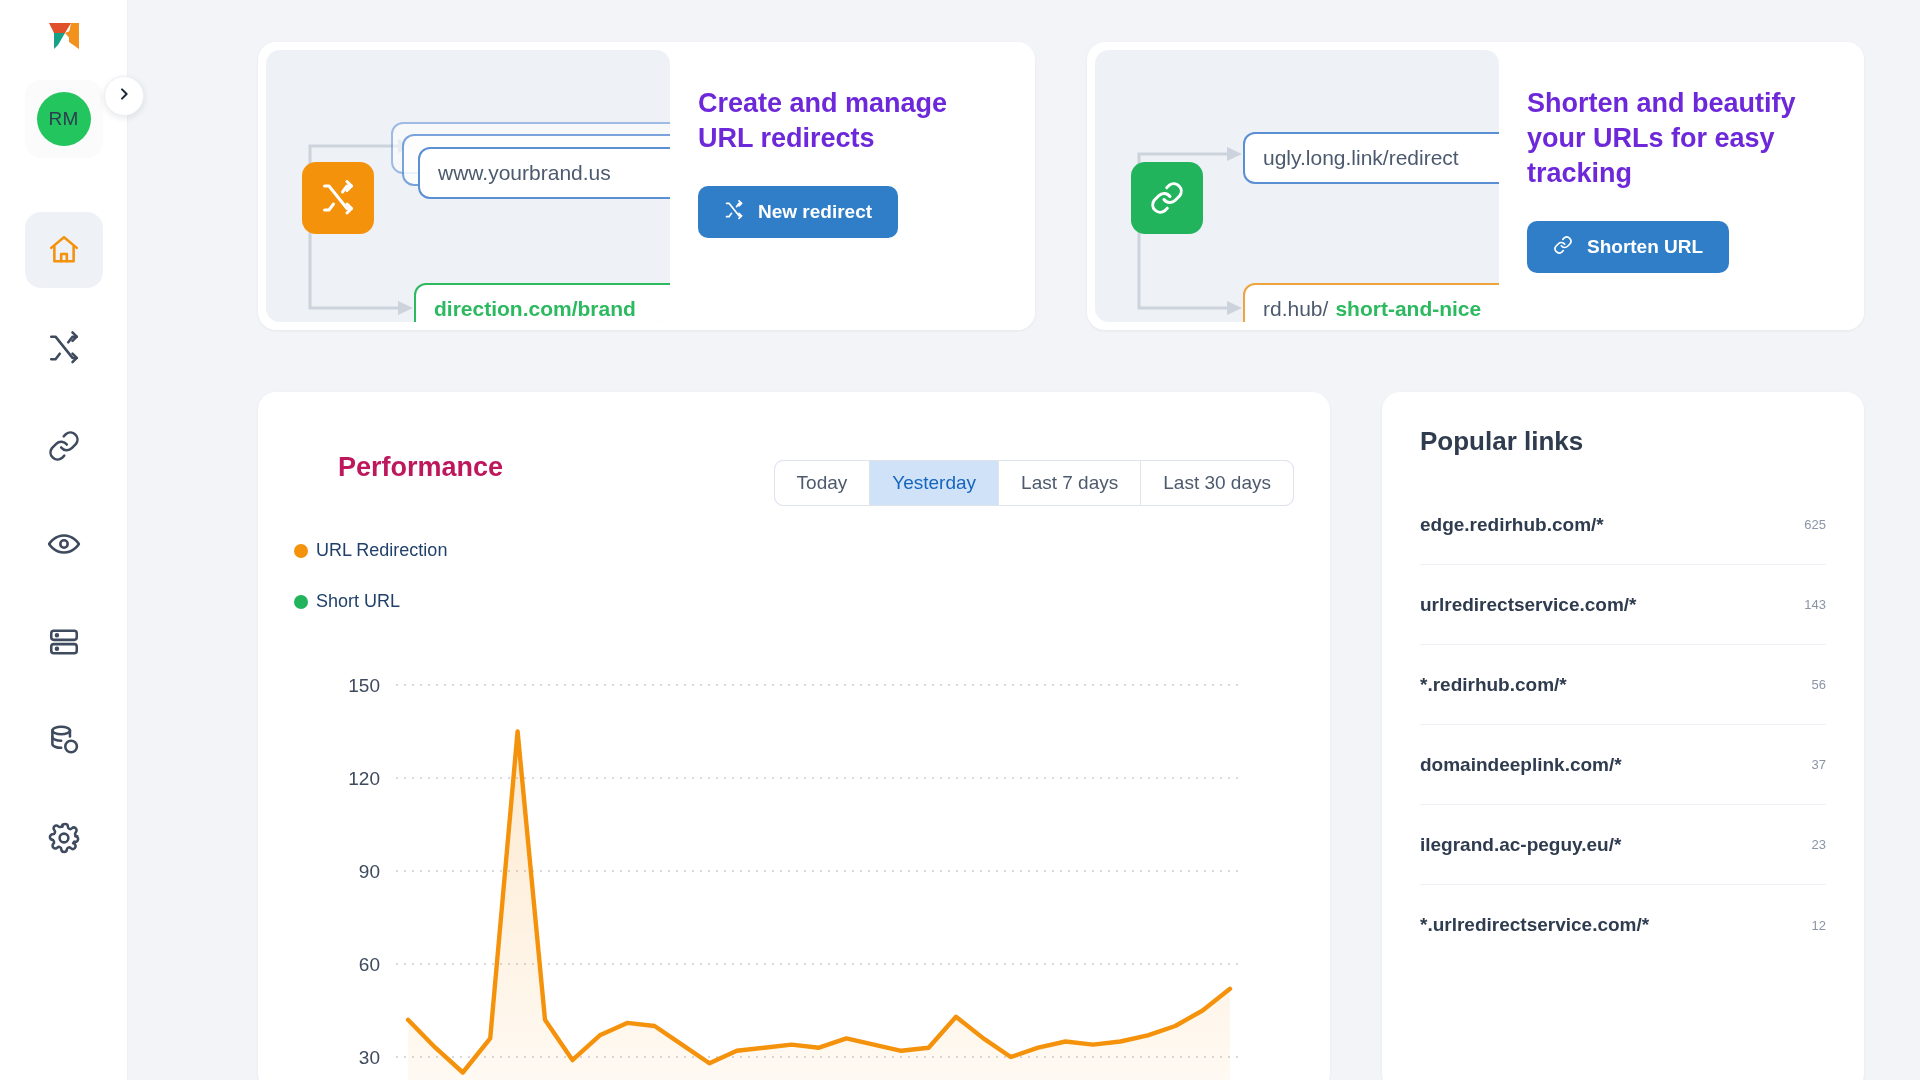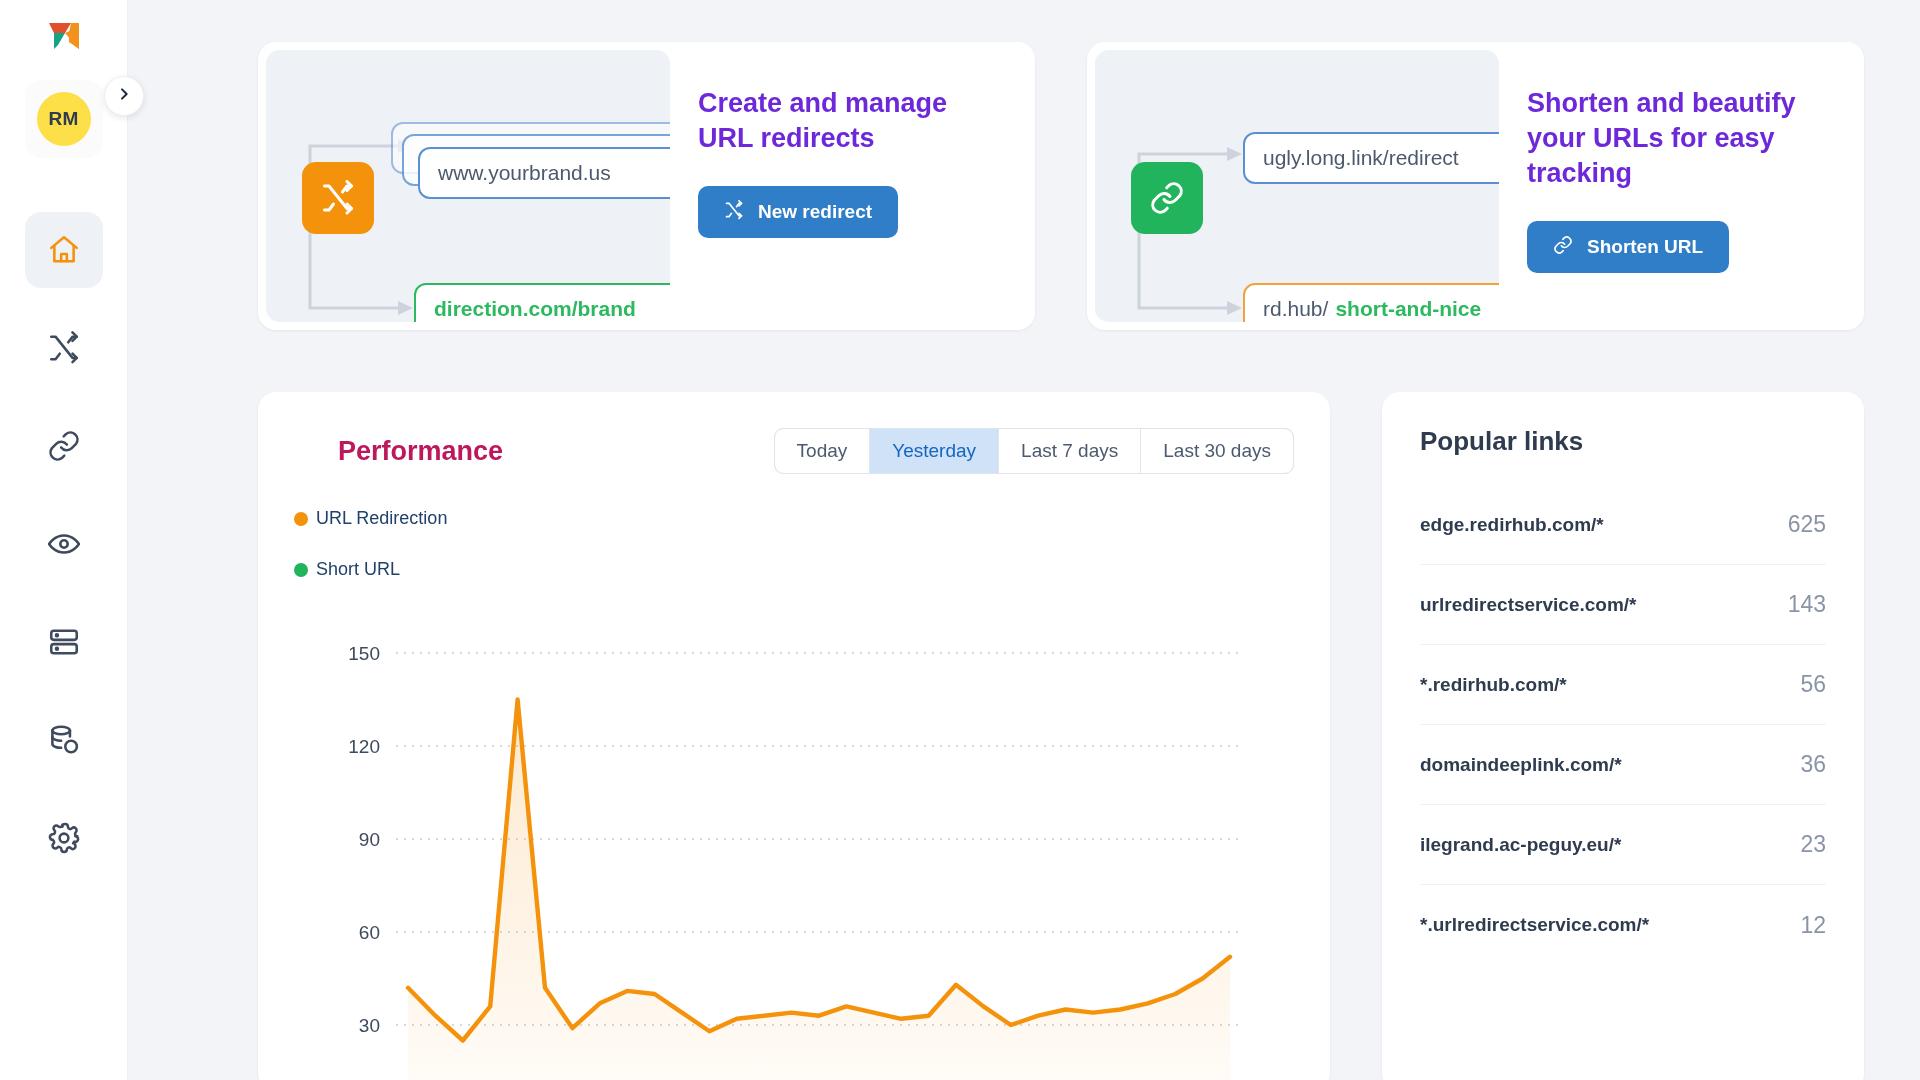--- a/index.html
+++ b/index.html
@@ -32,23 +32,23 @@
   }
   .avatar-wrap {
     margin-top: 6px;
     width: 78px; height: 78px;
     border-radius: 16px;
     background: #fbfbfc;
     display: flex; align-items: center; justify-content: center;
   }
   .avatar {
     width: 54px; height: 54px; border-radius: 50%;
-    background: #fde047;
+    background: #22c55e;
     color: #2f3c4f;
-    font-size: 19px; font-weight: 700;
+    font-size: 19px; font-weight: 400;
     display: flex; align-items: center; justify-content: center;
     letter-spacing: .3px;
   }
   .nav { margin-top: 54px; display: flex; flex-direction: column; align-items: center; gap: 22px; width: 100%; }
   .nav-item {
     width: 78px; height: 76px; border-radius: 16px;
     display: flex; align-items: center; justify-content: center;
     cursor: pointer;
   }
   .nav-item.active { background: #eef1f6; }
@@ -173,20 +173,21 @@
   }
   .perf-head { display: flex; align-items: center; }
   .perf-title { font-size: 27px; font-weight: 700; color: #be185d; margin-left: 44px; }
   .seg {
     margin-left: auto;
     display: flex;
     border: 1px solid #dfe3ea;
     border-radius: 9px;
     overflow: hidden;
     background: #f0abfc;
+    margin-top: 32px;
   }
   .seg-btn {
     padding: 0 22px;
     height: 44px;
     display: flex; align-items: center;
     font-size: 19px;
     color: #4c5a6e;
     border-right: 1px solid #dfe3ea;
     background: #fff;
     cursor: pointer;
@@ -214,21 +215,21 @@
   .pop-title { font-size: 26px; font-weight: 700; color: #2f3c4f; }
   .pop-list { margin-top: 28px; }
   .pop-row {
     display: flex; align-items: center;
     height: 80px;
     border-bottom: 1px solid #edf0f4;
     cursor: pointer;
   }
   .pop-row:last-child { border-bottom: none; }
   .pop-name { font-size: 19px; font-weight: 700; color: #2f3c4f; }
-  .pop-count { margin-left: auto; font-size: 23px; color: #8a94a6; text-align: right; }
+  .pop-count { margin-left: auto; font-size: 13px; color: #8a94a6; text-align: right; }
 </style>
 </head>
 <body>
 
 <div class="app">
 
   <aside class="sidebar">
 
     <div class="logo">
       <svg width="46" height="46" viewBox="0 0 46 46" aria-hidden="true">
@@ -463,21 +464,21 @@
             <div class="pop-row">
               <span class="pop-name">urlredirectservice.com/*</span>
               <span class="pop-count">143</span>
             </div>
             <div class="pop-row">
               <span class="pop-name">*.redirhub.com/*</span>
               <span class="pop-count">56</span>
             </div>
             <div class="pop-row">
               <span class="pop-name">domaindeeplink.com/*</span>
-              <span class="pop-count">36</span>
+              <span class="pop-count">37</span>
             </div>
             <div class="pop-row">
               <span class="pop-name">ilegrand.ac-peguy.eu/*</span>
               <span class="pop-count">23</span>
             </div>
             <div class="pop-row">
               <span class="pop-name">*.urlredirectservice.com/*</span>
               <span class="pop-count">12</span>
             </div>
           </div>

